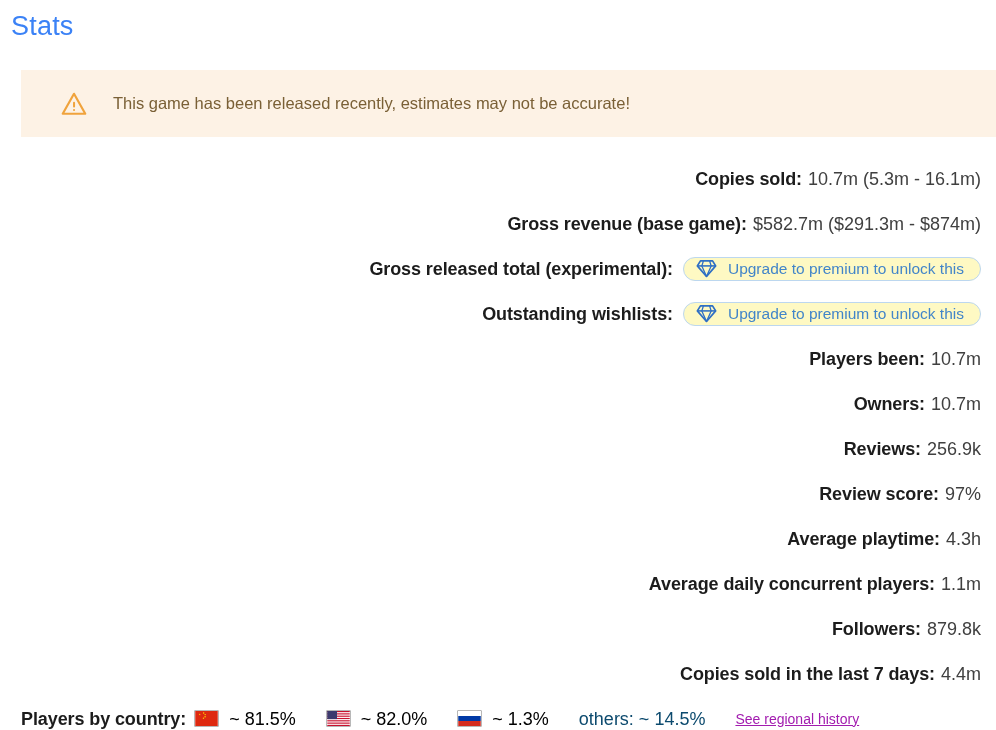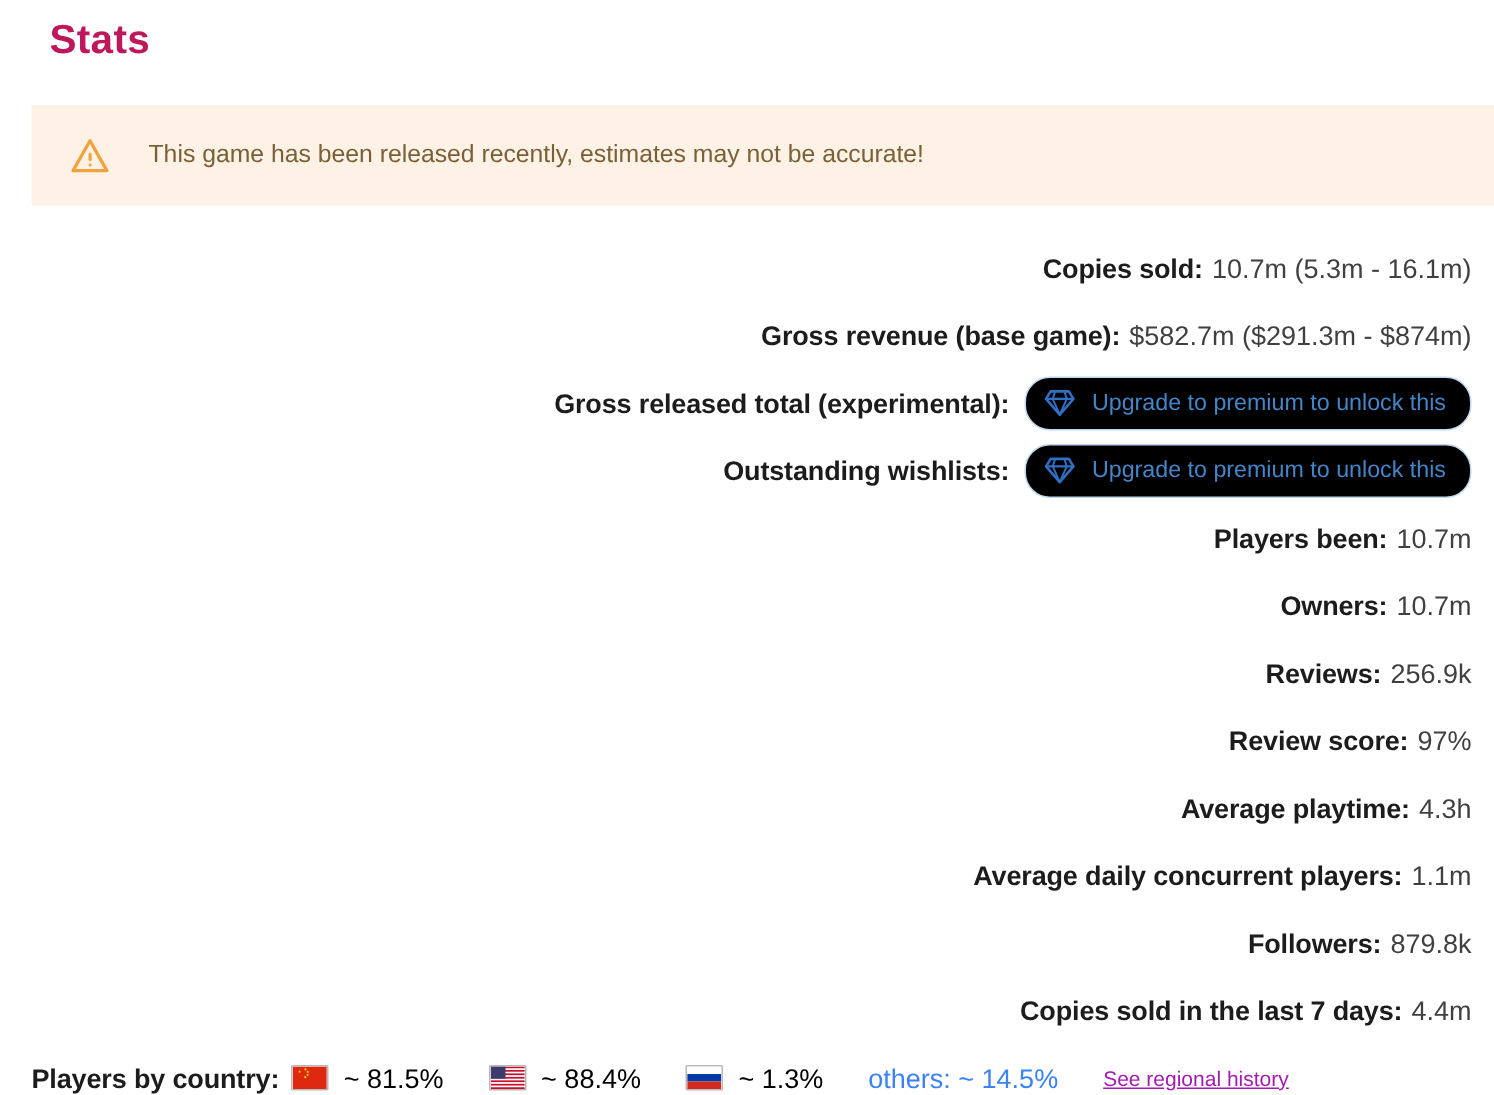--- a/index.html
+++ b/index.html
@@ -17,41 +17,41 @@
 
   .page {
     position: relative;
     width: 996px;
     height: 730px;
   }
 
   
   .page-title {
     position: absolute;
-    left: 33px;
+    left: 11px;
     top: 13px;
     font-size: 27px;
-    font-weight: 700;
-    color: #be185d;
+    font-weight: 400;
+    color: #3b82f6;
     letter-spacing: 0.2px;
     line-height: 1;
   }
 
   
   .warning-banner {
     position: absolute;
     left: 21px;
     top: 70px;
     width: 975px;
     height: 67px;
     background: #fdf2e5;
     display: flex;
     align-items: center;
     box-sizing: border-box;
-    padding-left: 26px;
+    padding-left: 40px;
   }
   .warning-icon {
     width: 26px;
     height: 26px;
     flex: 0 0 auto;
     display: block;
   }
   .warning-text {
     margin-left: 26px;
     font-size: 16.5px;
@@ -84,25 +84,25 @@
     font-weight: 400;
     color: #404040;
     margin-left: 6px;
   }
 
   
   .premium-pill {
     display: inline-flex;
     align-items: center;
     margin-left: 10px;
-    height: 36px;
+    height: 24px;
     padding: 0 16px 0 12px;
     border: 1px solid #bcd7ef;
     border-radius: 17px;
-    background: #000000;
+    background: #fef9c3;
     cursor: pointer;
     box-sizing: border-box;
   }
   .gem-icon {
     width: 21px;
     height: 19px;
     flex: 0 0 auto;
     display: block;
   }
   .premium-pill-label {
@@ -137,21 +137,21 @@
     border: 1px solid rgba(0,0,0,0.28);
     box-sizing: border-box;
     border-radius: 1px;
   }
   .country-pct {
     margin-left: 10px;
     color: #000000;
     font-size: 18px;
   }
   .others-label {
-    color: #3b82f6;
+    color: #0c4a6e;
     margin-right: 30px;
     font-size: 18px;
   }
   .regional-link {
     color: #a21caf;
     font-size: 14px;
     text-decoration: underline;
     cursor: pointer;
   }
 </style>
@@ -267,21 +267,21 @@
           <rect width="30" height="20" fill="#ffffff"></rect>
           <rect y="0" width="30" height="1.54" fill="#c8102e"></rect>
           <rect y="3.08" width="30" height="1.54" fill="#c8102e"></rect>
           <rect y="6.16" width="30" height="1.54" fill="#c8102e"></rect>
           <rect y="9.24" width="30" height="1.54" fill="#c8102e"></rect>
           <rect y="12.32" width="30" height="1.54" fill="#c8102e"></rect>
           <rect y="15.4" width="30" height="1.54" fill="#c8102e"></rect>
           <rect y="18.46" width="30" height="1.54" fill="#c8102e"></rect>
           <rect width="13" height="10.8" fill="#3c3b6e"></rect>
         </svg>
-        <span class="country-pct">~ 88.4%</span>
+        <span class="country-pct">~ 82.0%</span>
       </span>
 
       <span class="country-item">
         <svg class="flag" viewBox="0 0 30 20">
           <rect width="30" height="6.67" fill="#ffffff"></rect>
           <rect y="6.67" width="30" height="6.66" fill="#0039a6"></rect>
           <rect y="13.33" width="30" height="6.67" fill="#d52b1e"></rect>
         </svg>
         <span class="country-pct">~ 1.3%</span>
       </span>

